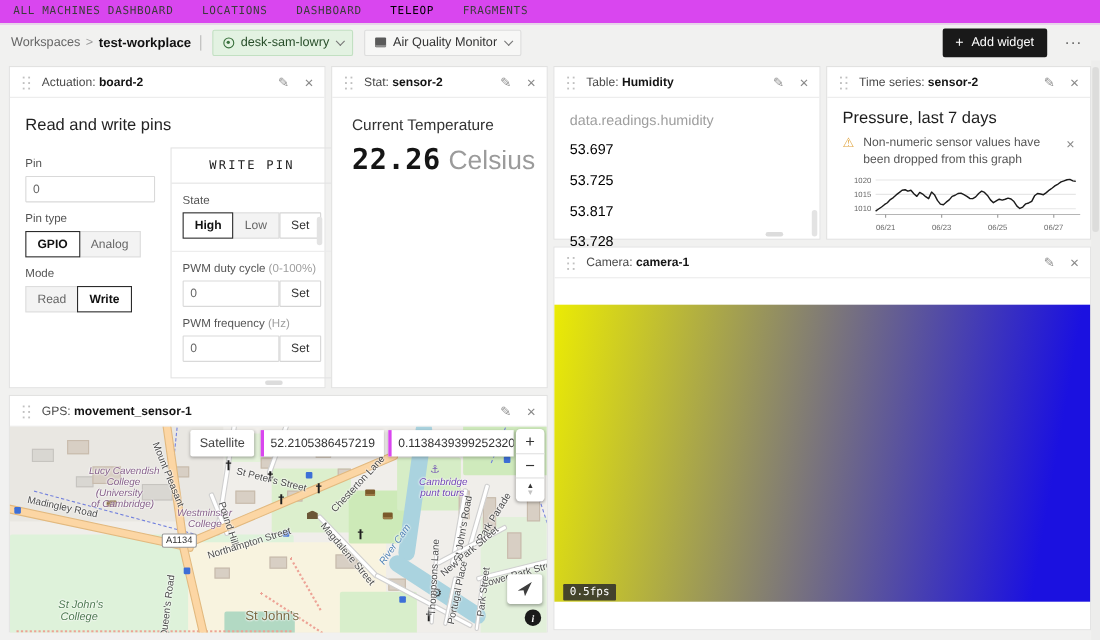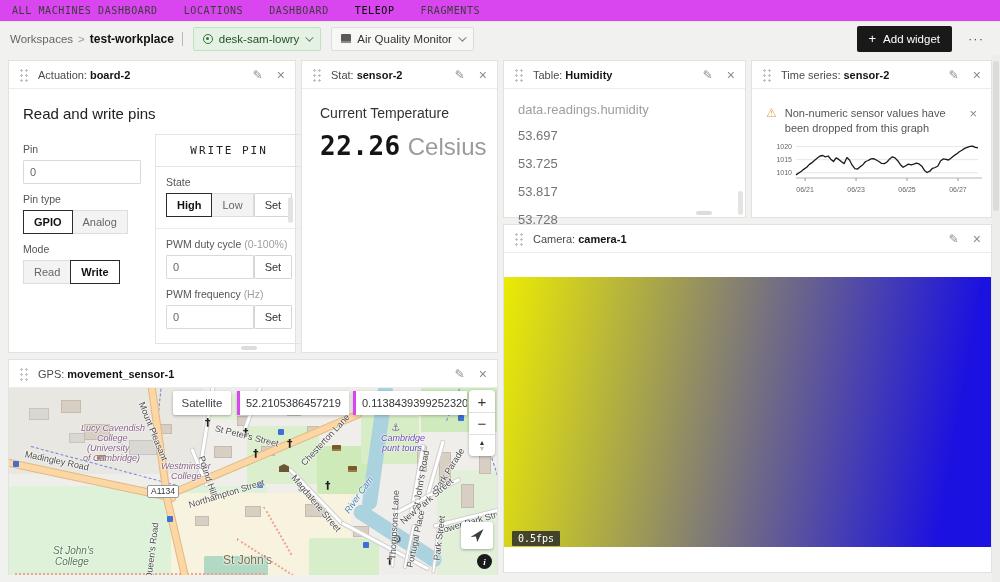--- a/index.html
+++ b/index.html
@@ -75,21 +75,21 @@
   
   .stat-body{padding:16px 18px}
   .stat-label{font-size:14px;color:#333;margin-bottom:10px}
   .stat-value{display:flex;align-items:baseline;gap:7px}
   .stat-num{font-family:"DejaVu Sans Mono","Liberation Mono",monospace;font-weight:700;font-size:26px;color:#151515;letter-spacing:.5px}
   .stat-unit{font-size:24px;color:#9b9b9b}
 
   
   .table-body{padding:0 14px;position:relative}
   .tcol{font-size:13px;color:#9e9e9e;padding:13px 0 4px}
-  .trow{font-size:13px;color:#737373;padding:7px 0 6px}
+  .trow{font-size:13px;color:#000000;padding:7px 0 6px}
 
   
   .ts-body{padding:10px 14px 8px;position:relative}
   .ts-title{font-size:15px;font-weight:500;color:#1c1c1c}
   .warnrow{display:flex;gap:8px;margin-top:7px;align-items:flex-start}
   .warn-icon{color:#dfa23c;font-size:12px;font-family:"DejaVu Sans",sans-serif;line-height:1.2}
   .warn-text{font-size:11px;color:#555;line-height:1.35;width:168px}
   .warn-close{margin-left:auto;color:#8a8a8a;font-size:13px;cursor:pointer}
   .chartbox{margin-top:2px}
 
@@ -282,20 +282,21 @@
       <span class="drag"></span>
       <span class="wtitle">
           <span>Time series:</span>
           <b>sensor-2</b>
         </span>
       <span class="sp"></span>
       <span class="icon-edit">✎</span>
       <span class="icon-close">×</span>
     </div>
     <div class="ts-body">
+      <div class="ts-title">Pressure, last 7 days</div>
       <div class="warnrow">
         <span class="warn-icon">⚠</span>
         <span class="warn-text">Non-numeric sensor values have been dropped from this graph</span>
         <span class="warn-close">×</span>
       </div>
       <div class="chartbox"><svg width="216" height="58">
             <line x1="30" x2="212" y1="34.769230769230774" y2="34.769230769230774" stroke="#e6e6e6"></line>
             <text x="26" y="37.269230769230774" text-anchor="end" font-size="7" fill="#666">1010</text>
             <line x1="30" x2="212" y1="21.692307692307693" y2="21.692307692307693" stroke="#e6e6e6"></line>
             <text x="26" y="24.192307692307693" text-anchor="end" font-size="7" fill="#666">1015</text>

